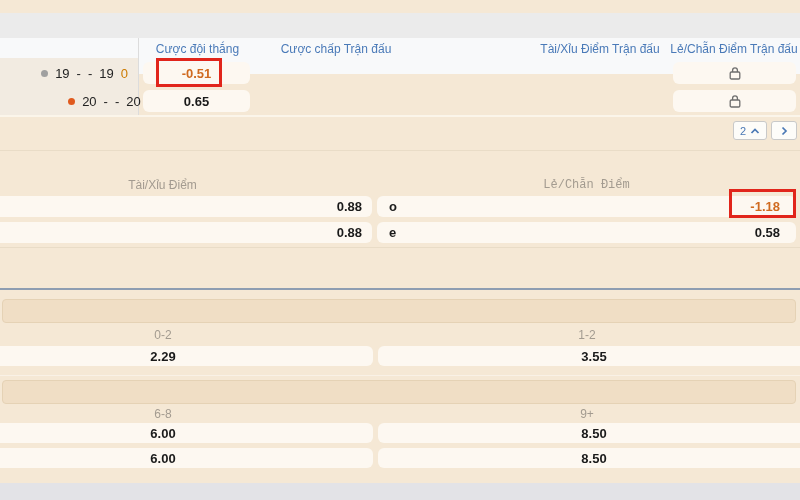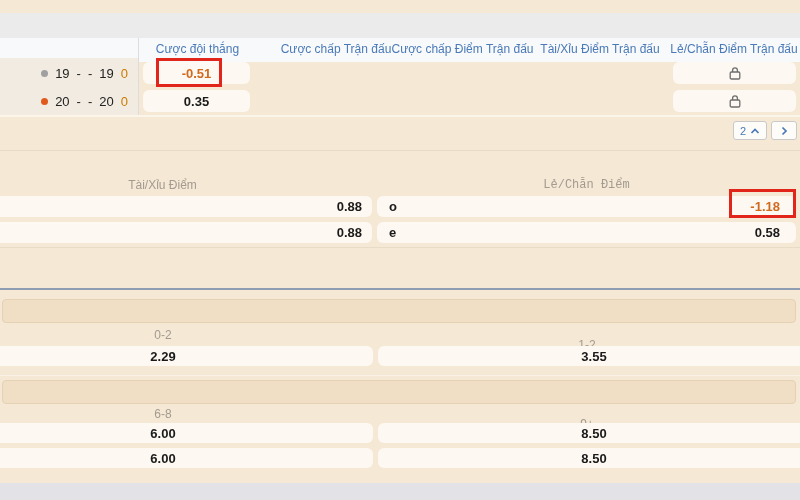--- a/index.html
+++ b/index.html
@@ -8,21 +8,21 @@
 
   
   .topbar   { position:absolute; top:0; left:0; width:800px; height:13px; background:#5581b4; }
   .sort-btn { position:absolute; right:4px; top:-10px; height:23px; min-width:132px;
               border:1px solid #c9d7eb; border-radius:3px; background:rgba(255,255,255,0.06);
               color:#fff; display:flex; align-items:center; justify-content:center; gap:5px;
               font-size:11px; padding:0 6px; cursor:pointer; }
   .graystrip{ position:absolute; top:13px; left:0; width:800px; height:25px; background:#ebebeb; }
 
   
-  .headerrow{ position:absolute; top:38px; left:0; width:800px; height:24px; background:#f8f9fa; }
+  .headerrow{ position:absolute; top:38px; left:0; width:800px; height:36px; background:#f8f9fa; }
   .colhead  { position:absolute; top:4px; font-size:12px; color:#4a7ab8; text-align:center; cursor:pointer; white-space:nowrap; }
   .vline    { position:absolute; left:138px; top:38px; width:1px; height:77px; background:#dcdcdc; }
 
   
   .scorecol-bg { position:absolute; left:0; top:58px; width:138px; height:57px; background:#f2ebe1; }
   .score-row{ position:absolute; left:0; width:138px; height:22px; display:flex; align-items:center;
               justify-content:flex-end; gap:7px; padding-right:10px; font-weight:normal; font-size:13px; color:#222; }
   .dot      { width:7px; height:7px; border-radius:50%; display:inline-block; }
   .dot-gray { background:#a0a0a0; }
   .dot-orange { background:#e05a1e; }
@@ -46,63 +46,62 @@
   .hline { position:absolute; left:0; width:800px; height:1px; background:#e9dcc7; }
   .sec-label { position:absolute; color:#a39b90; font-size:12px; text-align:center; white-space:nowrap; }
   .ou-cell { left:-47px; width:419px; justify-content:flex-end; padding-right:10px; }
   .oe-cell { left:377px; width:419px; justify-content:space-between; padding:0 16px 0 12px; }
 
   
   .bluegray { position:absolute; top:288px; left:0; width:800px; height:2px; background:#8e9db1; }
   .band { position:absolute; left:2px; width:794px; height:24px; background:#f0dec5;
           border:1px solid #e5d2b5; border-radius:4px; }
   .range-label-left  { left:-47px; width:420px; }
-  .range-label-right { left:378px; width:418px;margin-top:10px; }
+  .range-label-right { left:378px; width:418px; }
   .range-cell-left   { left:-47px; width:420px; }
   .range-cell-right  { left:378px; width:432px; }
 
   .footer { position:absolute; top:483px; left:0; width:800px; height:17px; background:#e3e3e7; }
 </style>
 </head>
 <body>
 
 <div class="stage">
 
 
   <div class="graystrip"></div>
 
   <div class="headerrow">
     <div class="colhead" style="left:140px; width:115px;">Cược đội thắng</div>
     <div class="colhead" style="left:258px; width:124px;margin-left:16px;">Cược chấp Trận đấu</div>
-    <div class="colhead" style="left:390px; width:145px;">Cược chấp Điểm Trận đấu</div>
     <div class="colhead" style="left:533px; width:134px;">Tài/Xỉu Điểm Trận đấu</div>
     <div class="colhead" style="left:664px; width:140px;">Lẻ/Chẵn Điểm Trận đấu</div>
   </div>
   <div class="vline"></div>
 
   <div class="scorecol-bg"></div>
   <div class="score-row" style="top:62px;">
     <span class="dot dot-gray"></span>
     <span>19</span>
     <span>-</span>
     <span>-</span>
     <span>19</span>
     <span class="num-extra">0</span>
   </div>
-  <div class="score-row" style="top:90px;">
+  <div class="score-row" style="top:90px;margin-left:27px;">
     <span class="dot dot-orange"></span>
     <span>20</span>
     <span>-</span>
     <span>-</span>
     <span>20</span>
     <span class="num-extra">0</span>
   </div>
 
   <div class="cell center clickable neg" style="left:143px; top:62px; width:107px; height:22px;">-0.51</div>
-  <div class="cell center clickable" style="left:143px; top:90px; width:107px; height:22px;">0.35</div>
+  <div class="cell center clickable" style="left:143px; top:90px; width:107px; height:22px;">0.65</div>
 
   <div class="cell center" style="left:673px; top:62px; width:123px; height:22px;">
     <span style="display:flex;">
       <svg width="12" height="14" viewBox="0 0 12 14">
           <rect x="1.2" y="6" width="9.6" height="7" rx="1.2" fill="none" stroke="#6e6e6e" stroke-width="1.3"></rect>
           <path d="M3.6 6 V4.2 a2.4 2.4 0 0 1 4.8 0 V6" fill="none" stroke="#6e6e6e" stroke-width="1.3"></path>
         </svg>
     </span>
   </div>
   <div class="cell center" style="left:673px; top:90px; width:123px; height:22px;">

